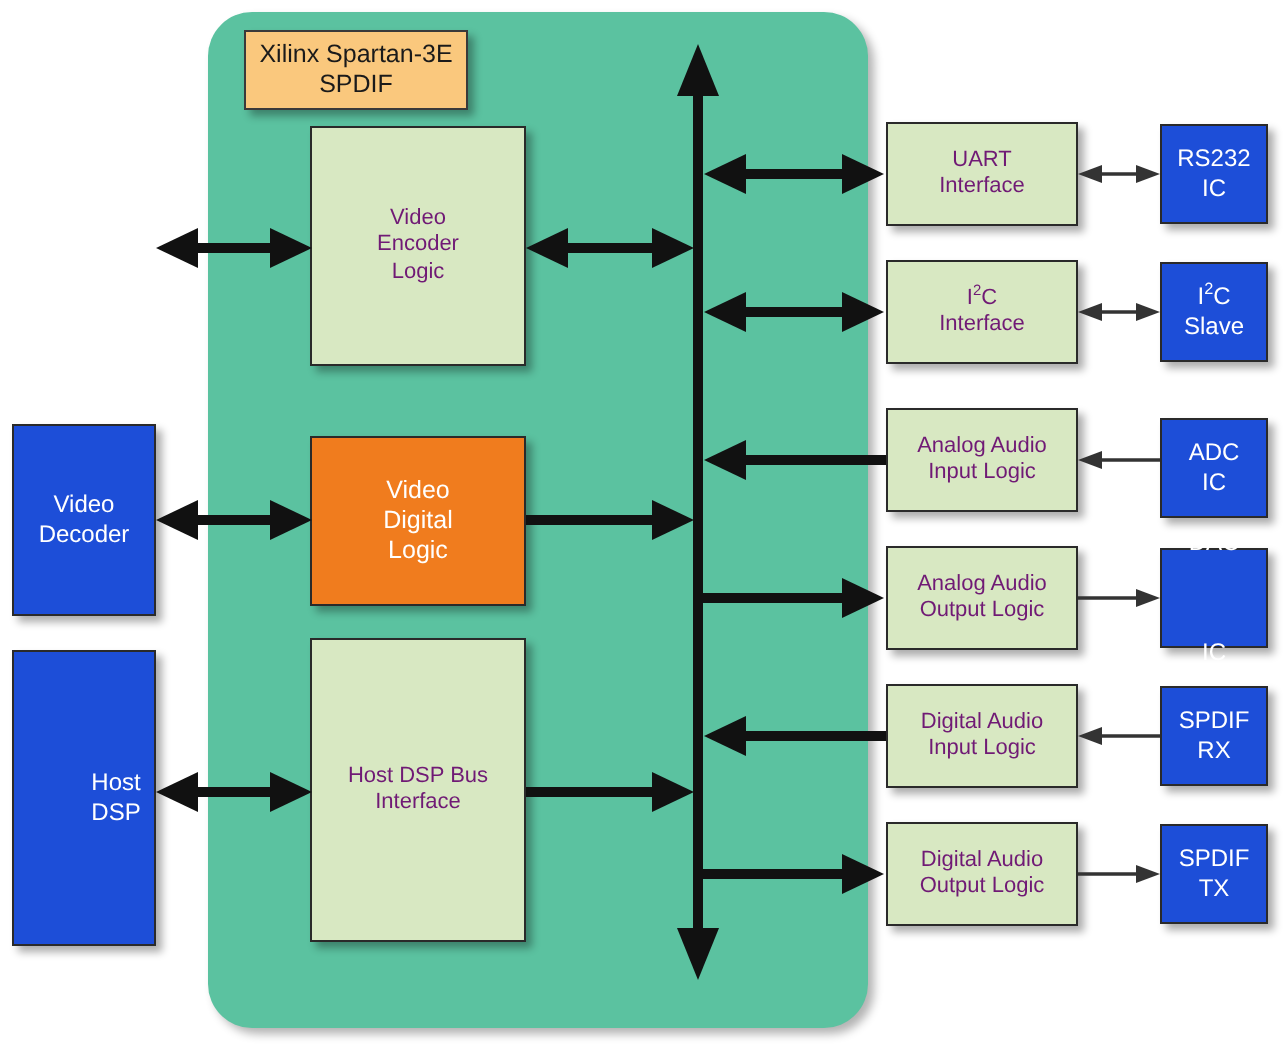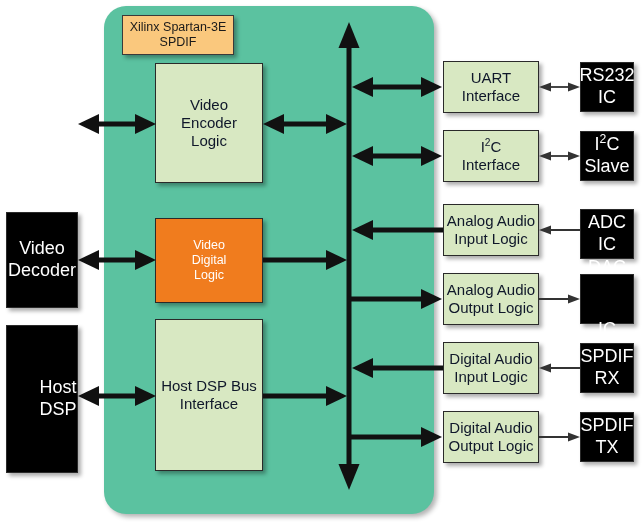--- a/index.html
+++ b/index.html
@@ -12,22 +12,22 @@
   .fpga-chip{position:absolute;border-radius:22px;background:#5BC2A0;
              box-shadow:3px 3px 5px rgba(0,0,0,0.30);}
 
   
   .blk{position:absolute;box-sizing:border-box;display:flex;
        align-items:center;justify-content:center;text-align:center;
        border:1px solid #2a2a2a;line-height:1.22;
        box-shadow:3px 3px 4px rgba(0,0,0,0.33);}
   .blk span{display:block;padding:0 2px;}
 
-  .blk.ext{background:#000000;color:#ffffff;font-size:18px;}
-  .blk.logic{background:#D8E8C2;color:#0f172a;font-size:15px;}
+  .blk.ext{background:#1d4ed8;color:#ffffff;font-size:12px;}
+  .blk.logic{background:#D8E8C2;color:#701a75;font-size:11px;}
   .blk.logic-hl{background:#F07C1E;color:#ffffff;font-size:12.5px;}
   .blk.chiplabel{background:#FAC87D;color:#1a1a1a;font-size:12.5px;
                  border:1px solid #3a3a3a;}
 
   
   #wires{position:absolute;left:0;top:0;width:644px;height:528px;
          pointer-events:none;}
   sup{font-size:0.68em;vertical-align:super;line-height:0;}
 </style>
 </head>

